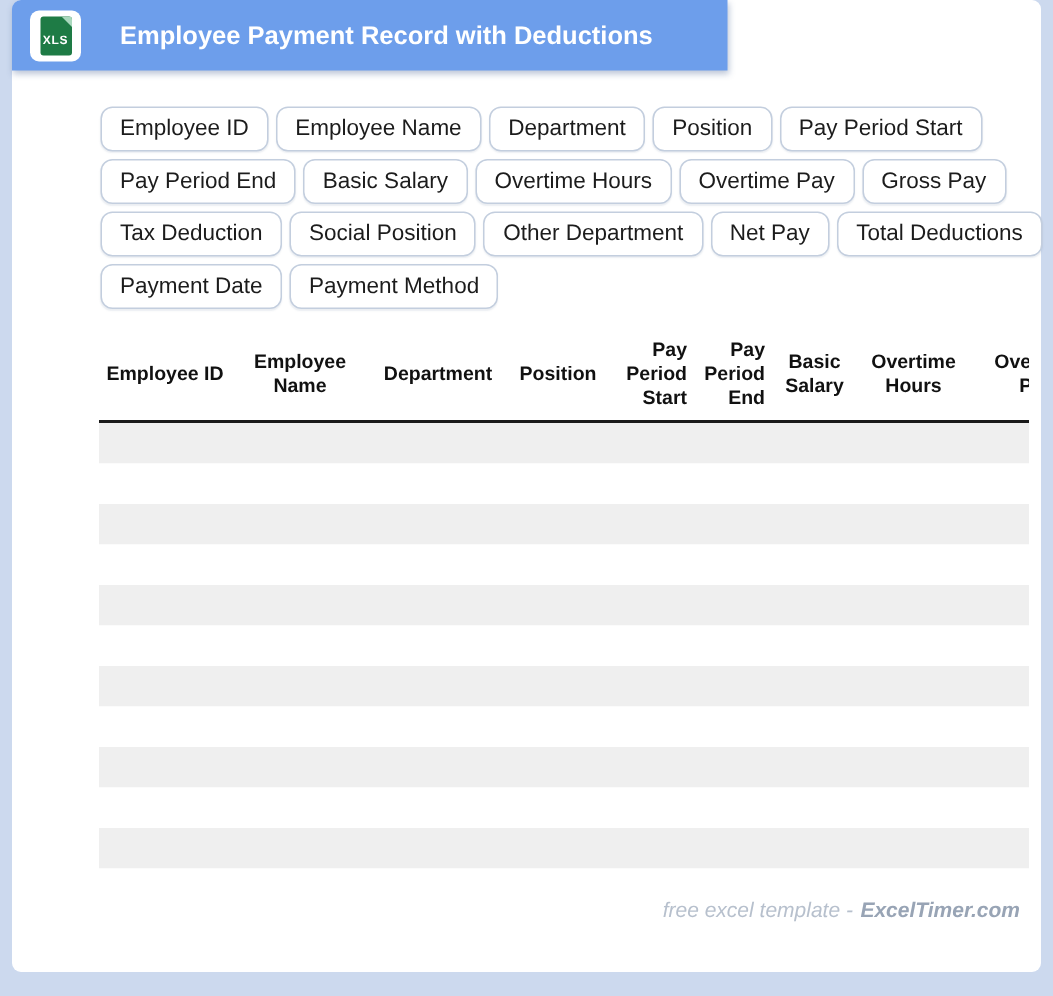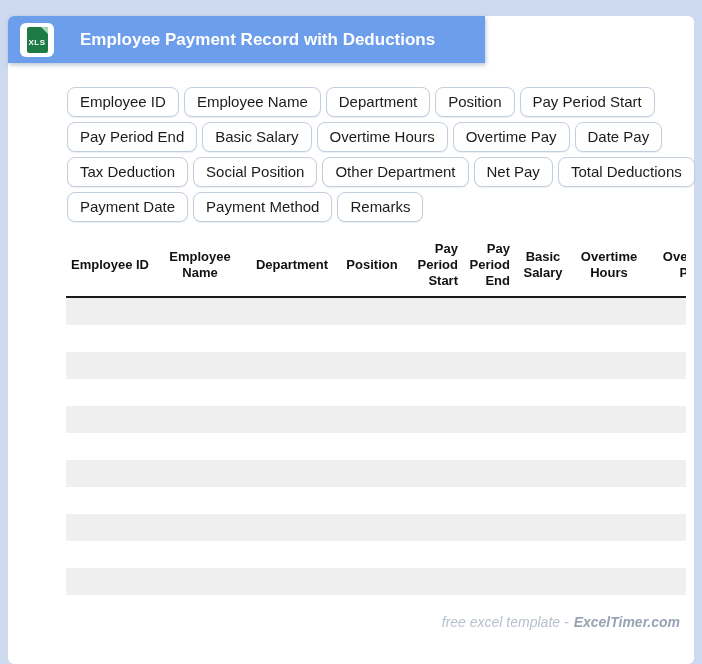--- a/index.html
+++ b/index.html
@@ -5,21 +5,21 @@
   * { margin: 0; padding: 0; box-sizing: border-box; }
   html, body { width: 702px; height: 664px; }
   body {
     font-family: "Liberation Sans", sans-serif;
     background: #ccd9ee;
     position: relative;
     overflow: hidden;
   }
   .card {
     position: absolute;
-    left: 8px; top: 16px;
+    left: 8px; top: 0;
     width: 686px; height: 648px;
     background: #ffffff;
     border-radius: 6px;
   }
   
   .titlebar {
     position: absolute;
     left: 0; top: 0;
     width: 477px; height: 47px;
     background: #6d9eeb;
@@ -153,29 +153,28 @@
   <div class="chips">
     <span class="chip">Employee ID</span>
     <span class="chip">Employee Name</span>
     <span class="chip">Department</span>
     <span class="chip">Position</span>
     <span class="chip">Pay Period Start</span>
     <span class="chip">Pay Period End</span>
     <span class="chip">Basic Salary</span>
     <span class="chip">Overtime Hours</span>
     <span class="chip">Overtime Pay</span>
-    <span class="chip">Date Pay</span>
+    <span class="chip">Gross Pay</span>
     <span class="chip">Tax Deduction</span>
     <span class="chip">Social Position</span>
     <span class="chip">Other Department</span>
     <span class="chip">Net Pay</span>
     <span class="chip">Total Deductions</span>
     <span class="chip">Payment Date</span>
     <span class="chip">Payment Method</span>
-    <span class="chip">Remarks</span>
   </div>
 
   <div class="table-wrap">
     <div class="thead">
       <div class="th c0">Employee ID</div>
       <div class="th c1">Employee Name</div>
       <div class="th c2">Department</div>
       <div class="th c3">Position</div>
       <div class="th c4">Pay Period Start</div>
       <div class="th c5">Pay Period End</div>

